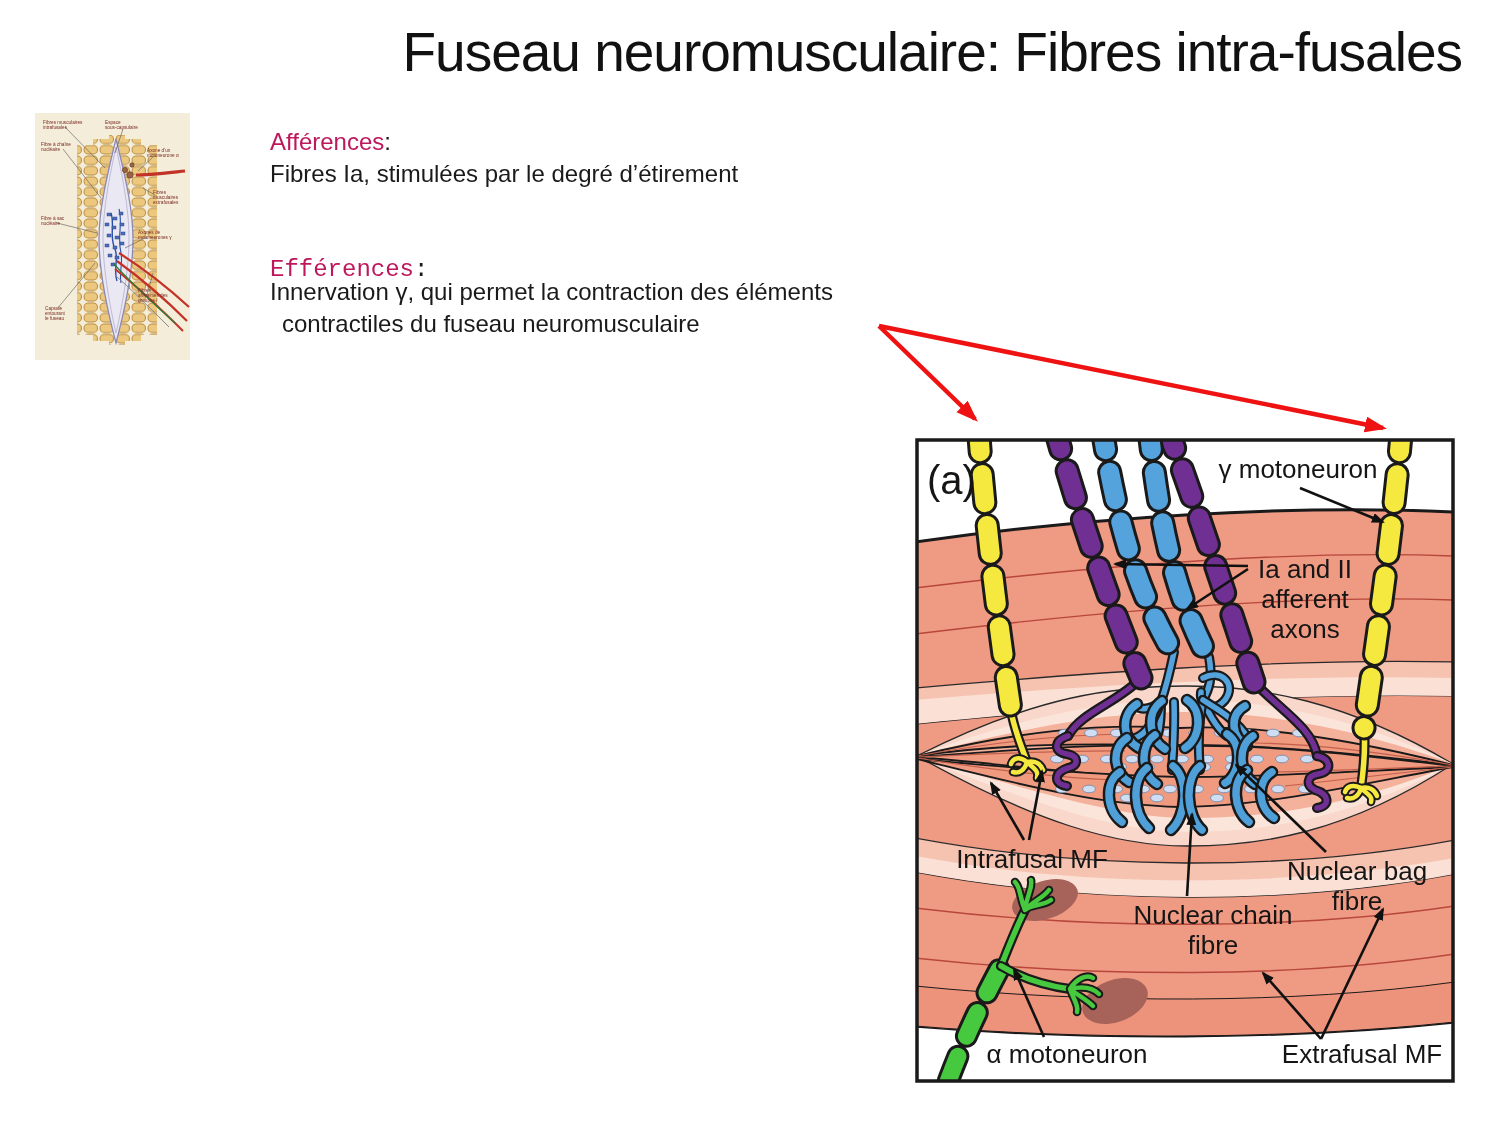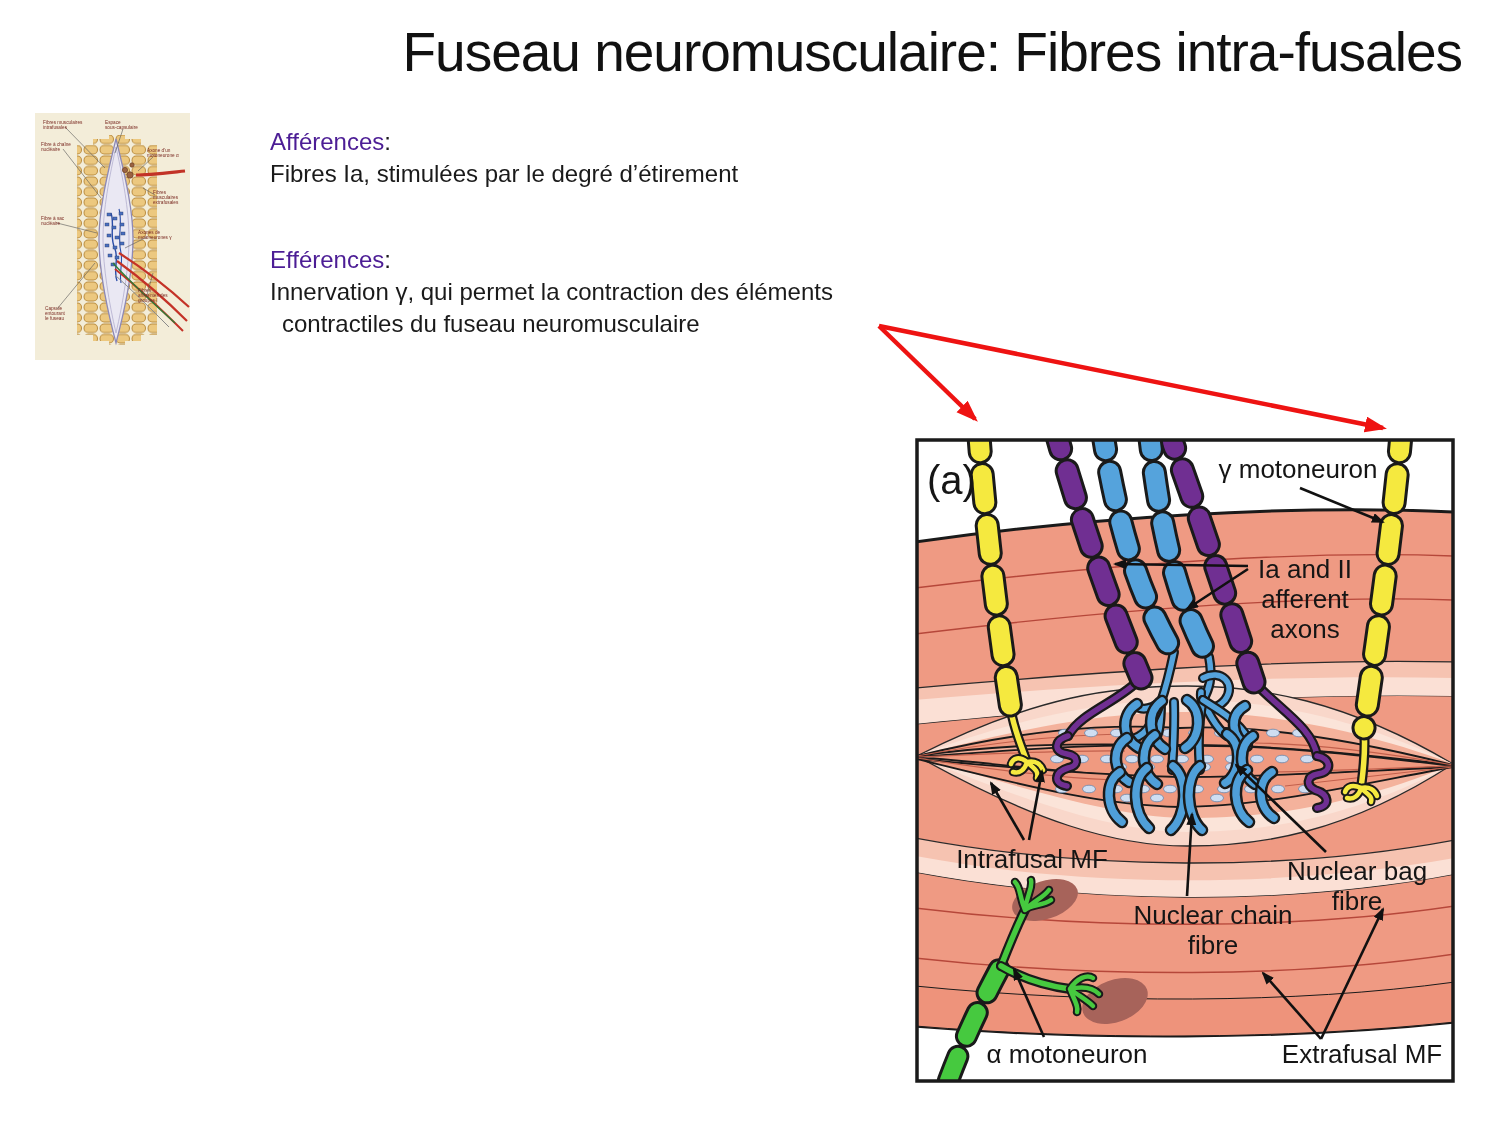--- a/index.html
+++ b/index.html
@@ -1,23 +1,23 @@
 <!DOCTYPE html>
 <html><head>
 <meta charset="utf-8">
 <style>
   html,body{margin:0;padding:0;background:#fff;}
   body{width:1500px;height:1125px;position:relative;font-family:"Liberation Sans",sans-serif;overflow:hidden;}
   .abs{position:absolute;}
   #title{left:0;top:20px;width:1462px;text-align:right;font-size:55px;color:#111;letter-spacing:-1px;}
   .tline{font-size:24px;color:#1a1a1a;white-space:nowrap;}
-  .bluehead{color:#4c1d95;}
+  .bluehead{color:#be185d;}
   #aff-head{left:270px;top:128px;}
   #aff-body{left:270px;top:160px;}
-  #eff-head{left:270px;top:246px;}
+  #eff-head{left:270px;top:256px;font-family:Liberation Mono, monospace;}
   #eff-body1{left:270px;top:278px;}
   #eff-body2{left:282px;top:310px;}
   #inset{left:35px;top:113px;}
   #overlay{left:0;top:0;pointer-events:none;}
   #diagram{left:915px;top:438px;}
   .dlabel{font-family:"Liberation Sans",sans-serif;font-size:26px;fill:#151515;}
   .plabel{font-family:"Liberation Sans",sans-serif;font-size:40px;fill:#151515;}
   .ilabel{font-family:"Liberation Sans",sans-serif;font-size:4.7px;fill:#7a2a22;}
   .tube-out{fill:none;stroke:#1a1a1a;stroke-width:12.5;stroke-linecap:round}
   .tube-in{fill:none;stroke:#4f9fd9;stroke-width:7.5;stroke-linecap:round}

